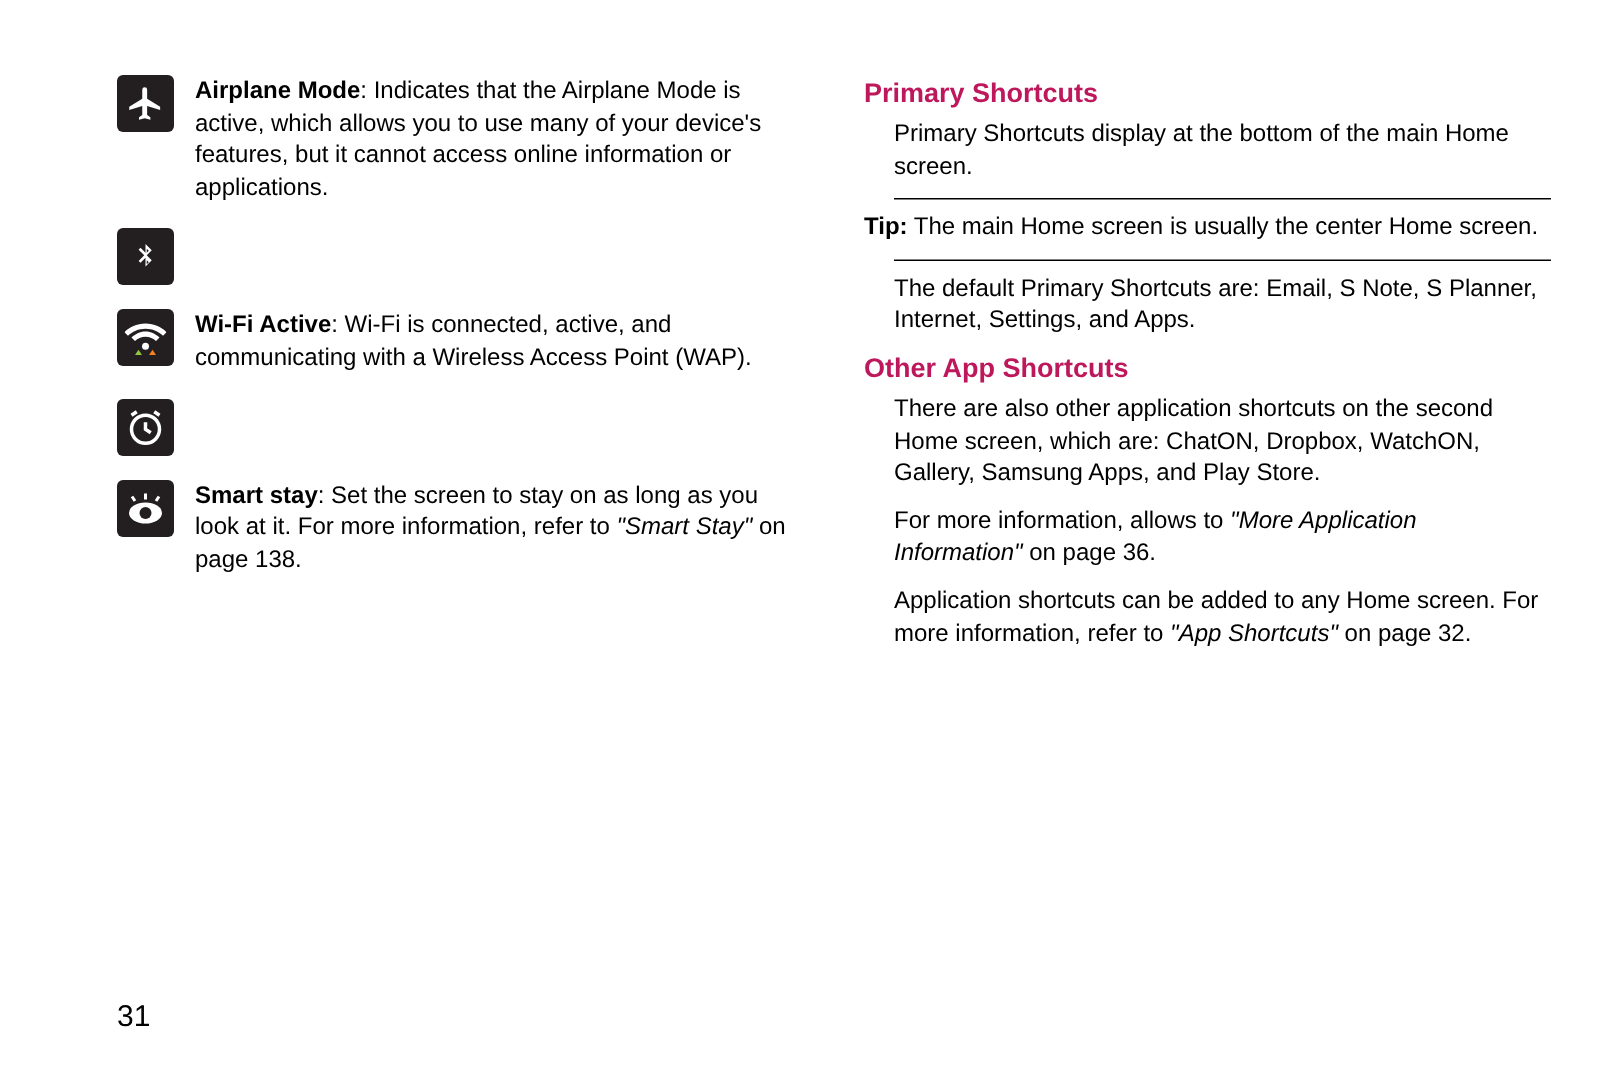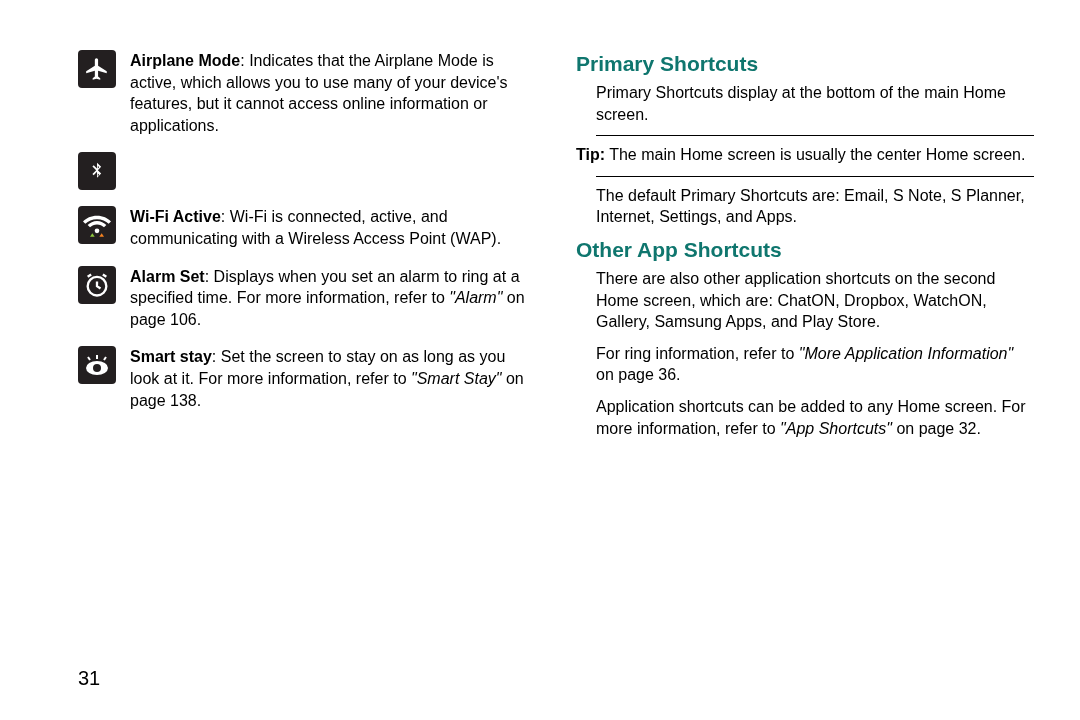--- a/index.html
+++ b/index.html
@@ -43,22 +43,22 @@
     color: #fff;
   }
   .icon svg { display:block; }
   .desc {
     line-height: 1.35;
   }
   .desc .label { font-weight: bold; }
   .italic-ref { font-style: italic; }
   .heading {
     font-weight: bold;
-    font-size: 21px;
-    color: #0f766e;
+    font-size: 18px;
+    color: #be185d;
     margin: 2px 0 6px 0;
   }
   .para {
     line-height: 1.35;
     margin-left: 20px;
     margin-bottom: 10px;
   }
   .para-noindent {
     line-height: 1.35;
     margin-bottom: 10px;
@@ -119,23 +119,20 @@
     </div>
 
     <div class="icon-row">
       <div class="icon">
         <svg width="28" height="28" viewBox="0 0 24 24">
           <circle cx="12" cy="13" r="8" fill="none" stroke="#fff" stroke-width="2"></circle>
           <path stroke="#fff" stroke-width="2" d="M12 9v4l3 2"></path>
           <path stroke="#fff" stroke-width="2" d="M4 5l3-2M20 5l-3-2"></path>
         </svg>
       </div>
-      <div class="desc">
-        <span class="label">Alarm Set</span><span>: Displays when you set an alarm to ring at a specified time. For more information, refer to </span><span class="italic-ref">"Alarm"</span><span> on page 106.</span>
-      </div>
     </div>
 
     <div class="icon-row">
       <div class="icon">
         <svg width="30" height="24" viewBox="0 0 30 24">
           <ellipse cx="15" cy="15" rx="11" ry="7" fill="#fff"></ellipse>
           <circle cx="15" cy="15" r="4" fill="#231f20"></circle>
           <path stroke="#fff" stroke-width="2" d="M6 4l2 3M15 2v4M24 4l-2 3"></path>
         </svg>
       </div>
@@ -152,21 +149,21 @@
     <hr class="rule">
     <div class="para-noindent">
       <span class="tip-label">Tip:</span><span> The main Home screen is usually the center Home screen.</span>
     </div>
     <hr class="rule">
     <div class="para">The default Primary Shortcuts are: Email, S Note, S Planner, Internet, Settings, and Apps.</div>
 
     <div class="heading">Other App Shortcuts</div>
     <div class="para">There are also other application shortcuts on the second Home screen, which are: ChatON, Dropbox, WatchON, Gallery, Samsung Apps, and Play Store.</div>
     <div class="para">
-      <span>For ring information, refer to </span><span class="italic-ref">"More Application Information"</span><span> on page 36.</span>
+      <span>For more information, allows to </span><span class="italic-ref">"More Application Information"</span><span> on page 36.</span>
     </div>
     <div class="para">
       <span>Application shortcuts can be added to any Home screen. For more information, refer to </span><span class="italic-ref">"App Shortcuts"</span><span> on page 32.</span>
     </div>
   </div>
 
   <div class="page-number">31</div>
 </div>
 
 </body></html>

